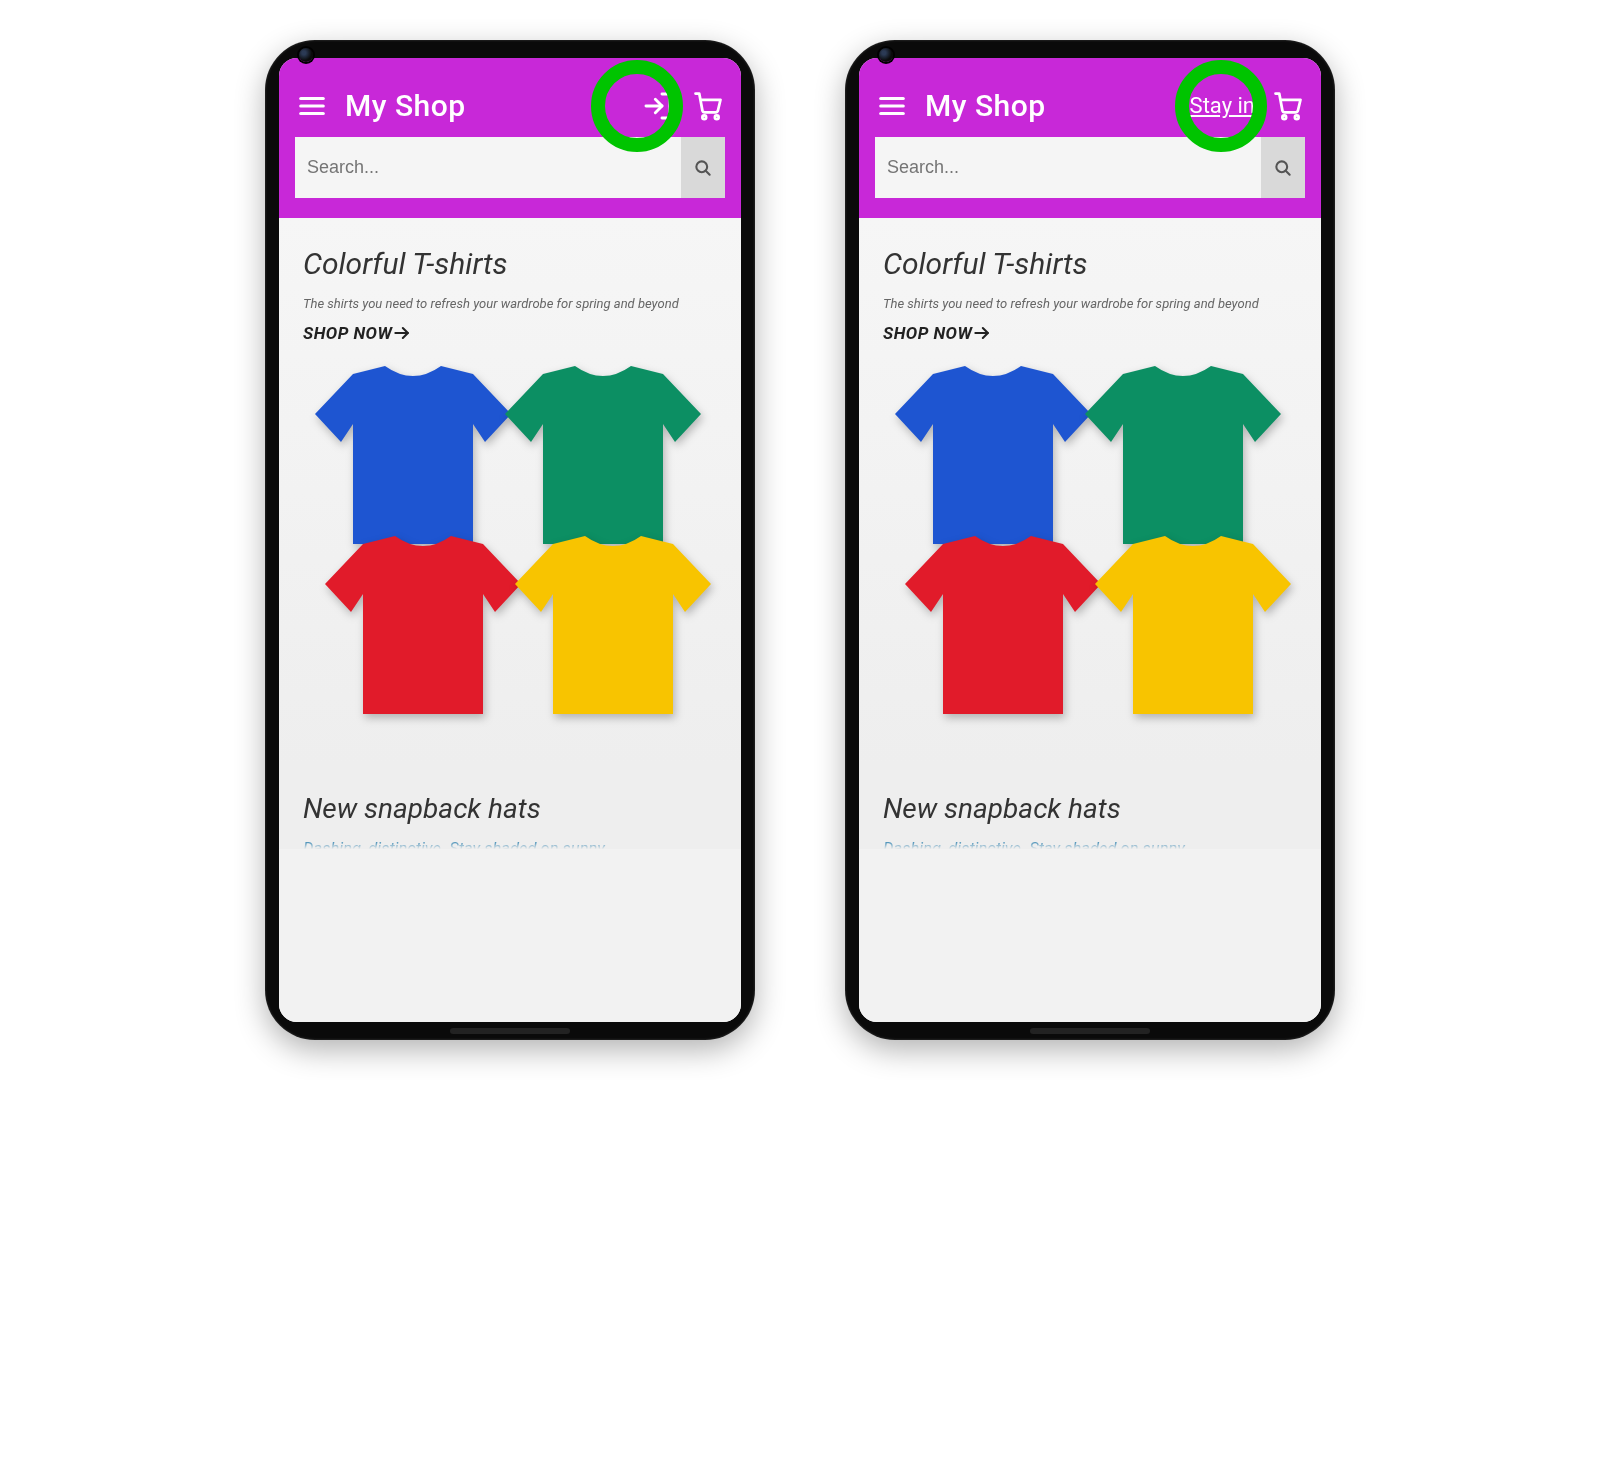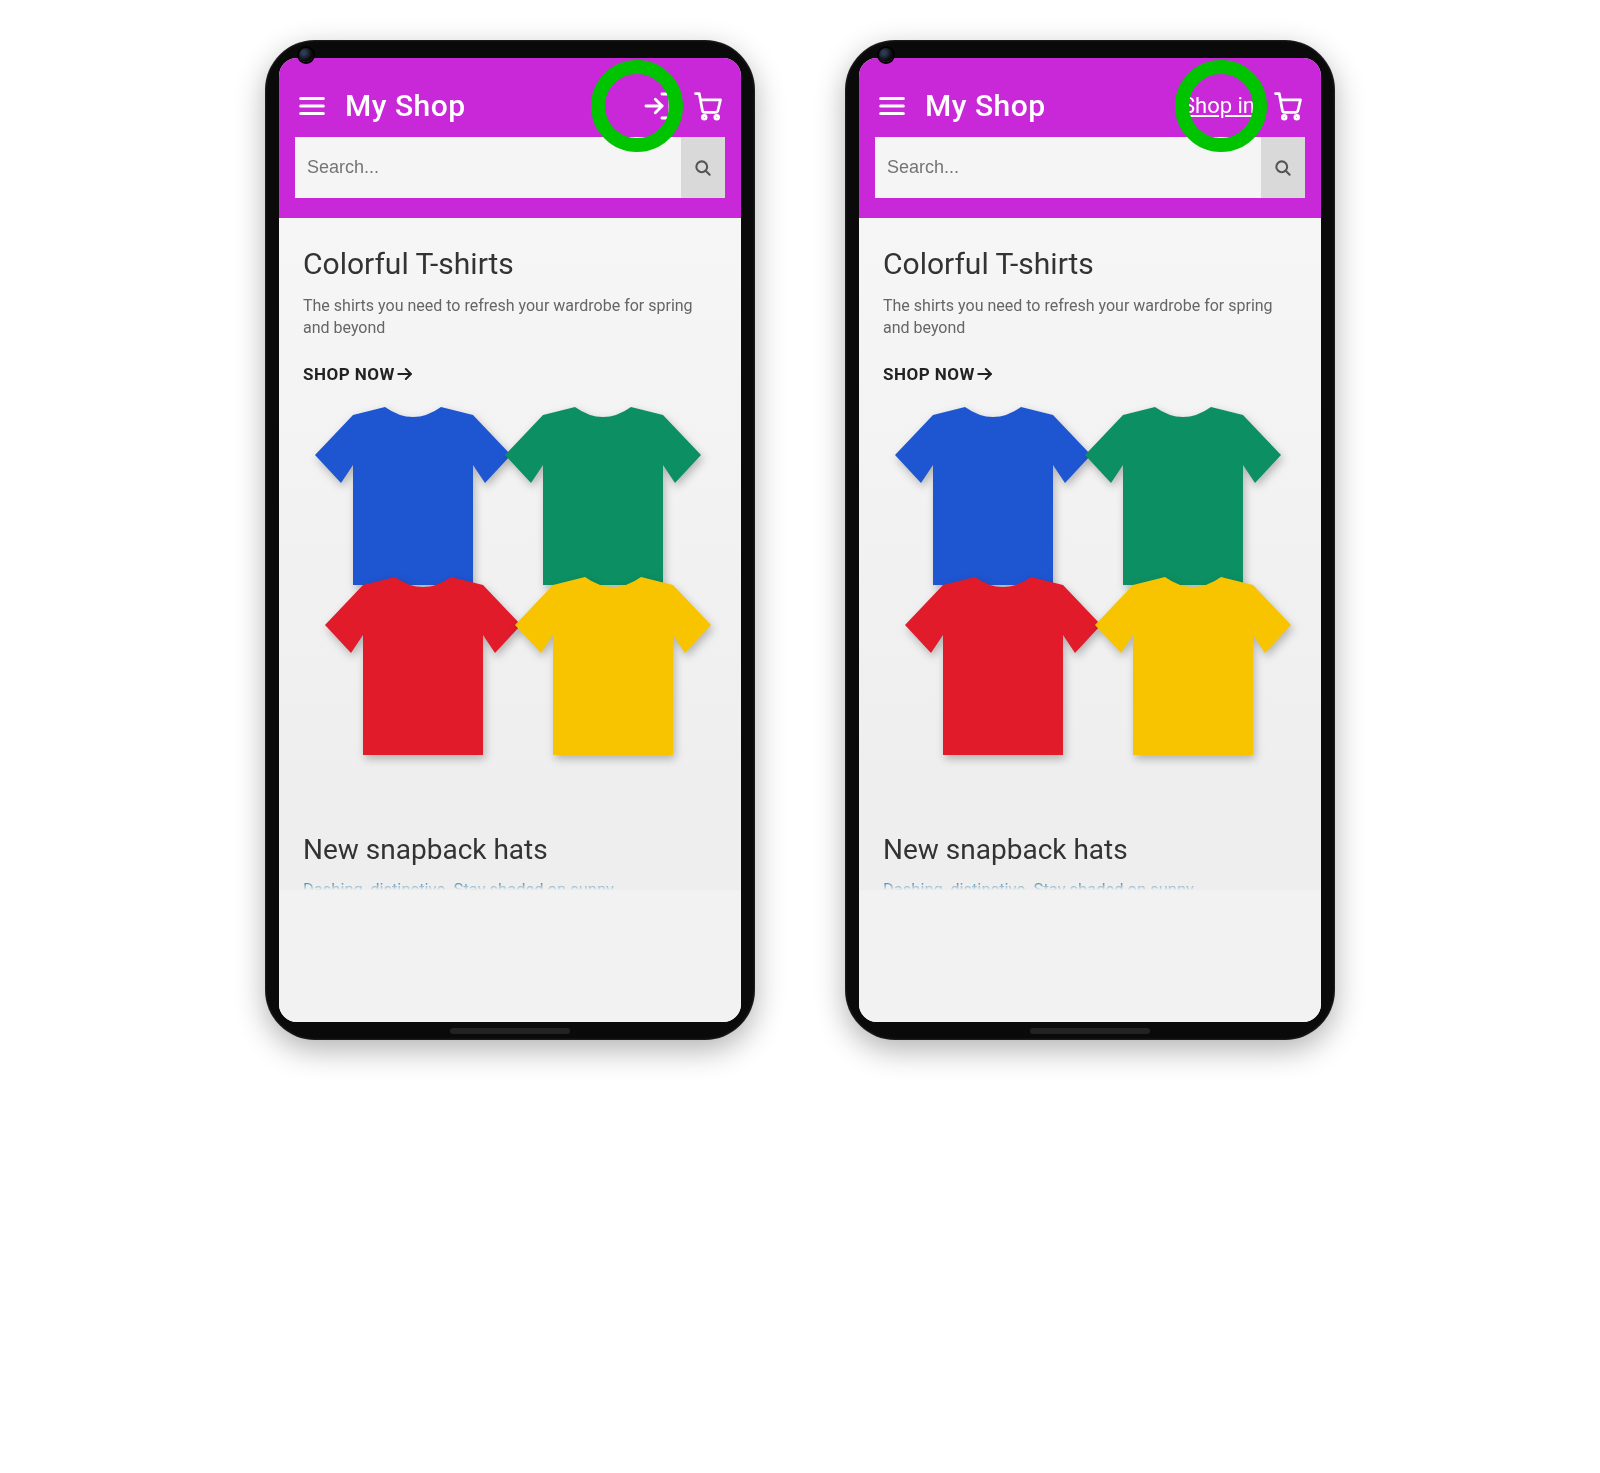--- a/index.html
+++ b/index.html
@@ -111,38 +111,39 @@
     display:flex; align-items:center; justify-content:center;
     color:#555;
   }
 
   .content {
     flex: 1;
     overflow: hidden;
     display: flex;
     flex-direction: column;
     background: #f2f2f2;
+    font-style: italic;
   }
   .card {
     background: linear-gradient(180deg, #f6f6f6 0%, #eeeeee 100%);
     padding: 28px 24px 20px 24px;
     display:flex;
     flex-direction: column;
   }
   .card h2 {
     font-size: 30px;
     font-weight: 400;
     color: #333;
     margin-bottom: 14px;
   }
   .card p {
-    font-size: 16px;
+    font-size: 13px;
     color: #666;
     line-height: 1.4;
-    margin-bottom: 24px;
+    margin-bottom: 10px;
   }
   .cta {
     display:inline-flex; align-items:center; 
     font-size: 17px;
     font-weight: 700;
     color: #222;
     letter-spacing: 0.5px;
     margin-bottom: 21px;
   }
   .image-area {
@@ -276,21 +277,21 @@
       <div class="topbar">
         <span class="icon-btn">
           <svg viewBox="0 0 24 24" width="30" height="30" fill="none" stroke="currentColor" stroke-width="2.5" stroke-linecap="round">
               <line x1="3" y1="6" x2="21" y2="6"></line>
               <line x1="3" y1="12" x2="21" y2="12"></line>
               <line x1="3" y1="18" x2="21" y2="18"></line>
             </svg>
         </span>
         <span class="brand">My Shop</span>
         <span class="spacer"></span>
-        <a class="signin-link">Shop in</a>
+        <a class="signin-link">Stay in</a>
         <span class="icon-btn">
           <svg viewBox="0 0 24 24" width="30" height="30" fill="none" stroke="currentColor" stroke-width="2.2" stroke-linecap="round" stroke-linejoin="round">
             <circle cx="9" cy="21" r="1.5"></circle>
               <circle cx="19" cy="21" r="1.5"></circle>
             <path d="M2 2h3l2.5 13.5a2 2 0 0 0 2 1.5h8.5a2 2 0 0 0 2-1.6L22 7H6"></path>
           </svg>
         </span>
         <div class="highlight-ring ring-right"></div>
       </div>
 

